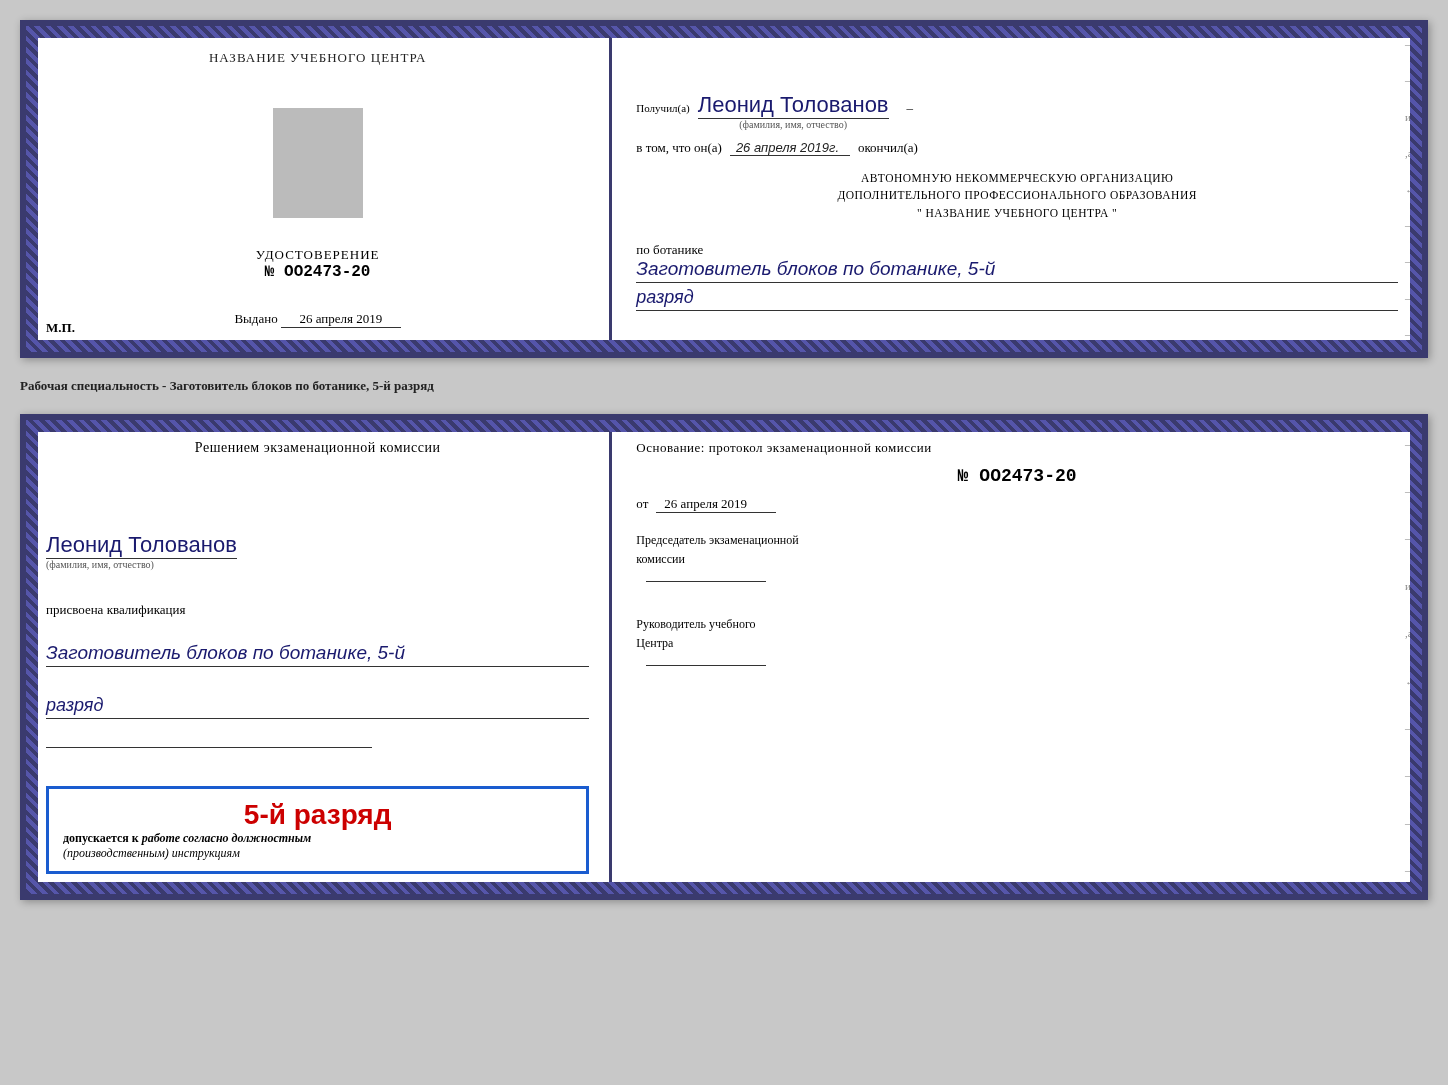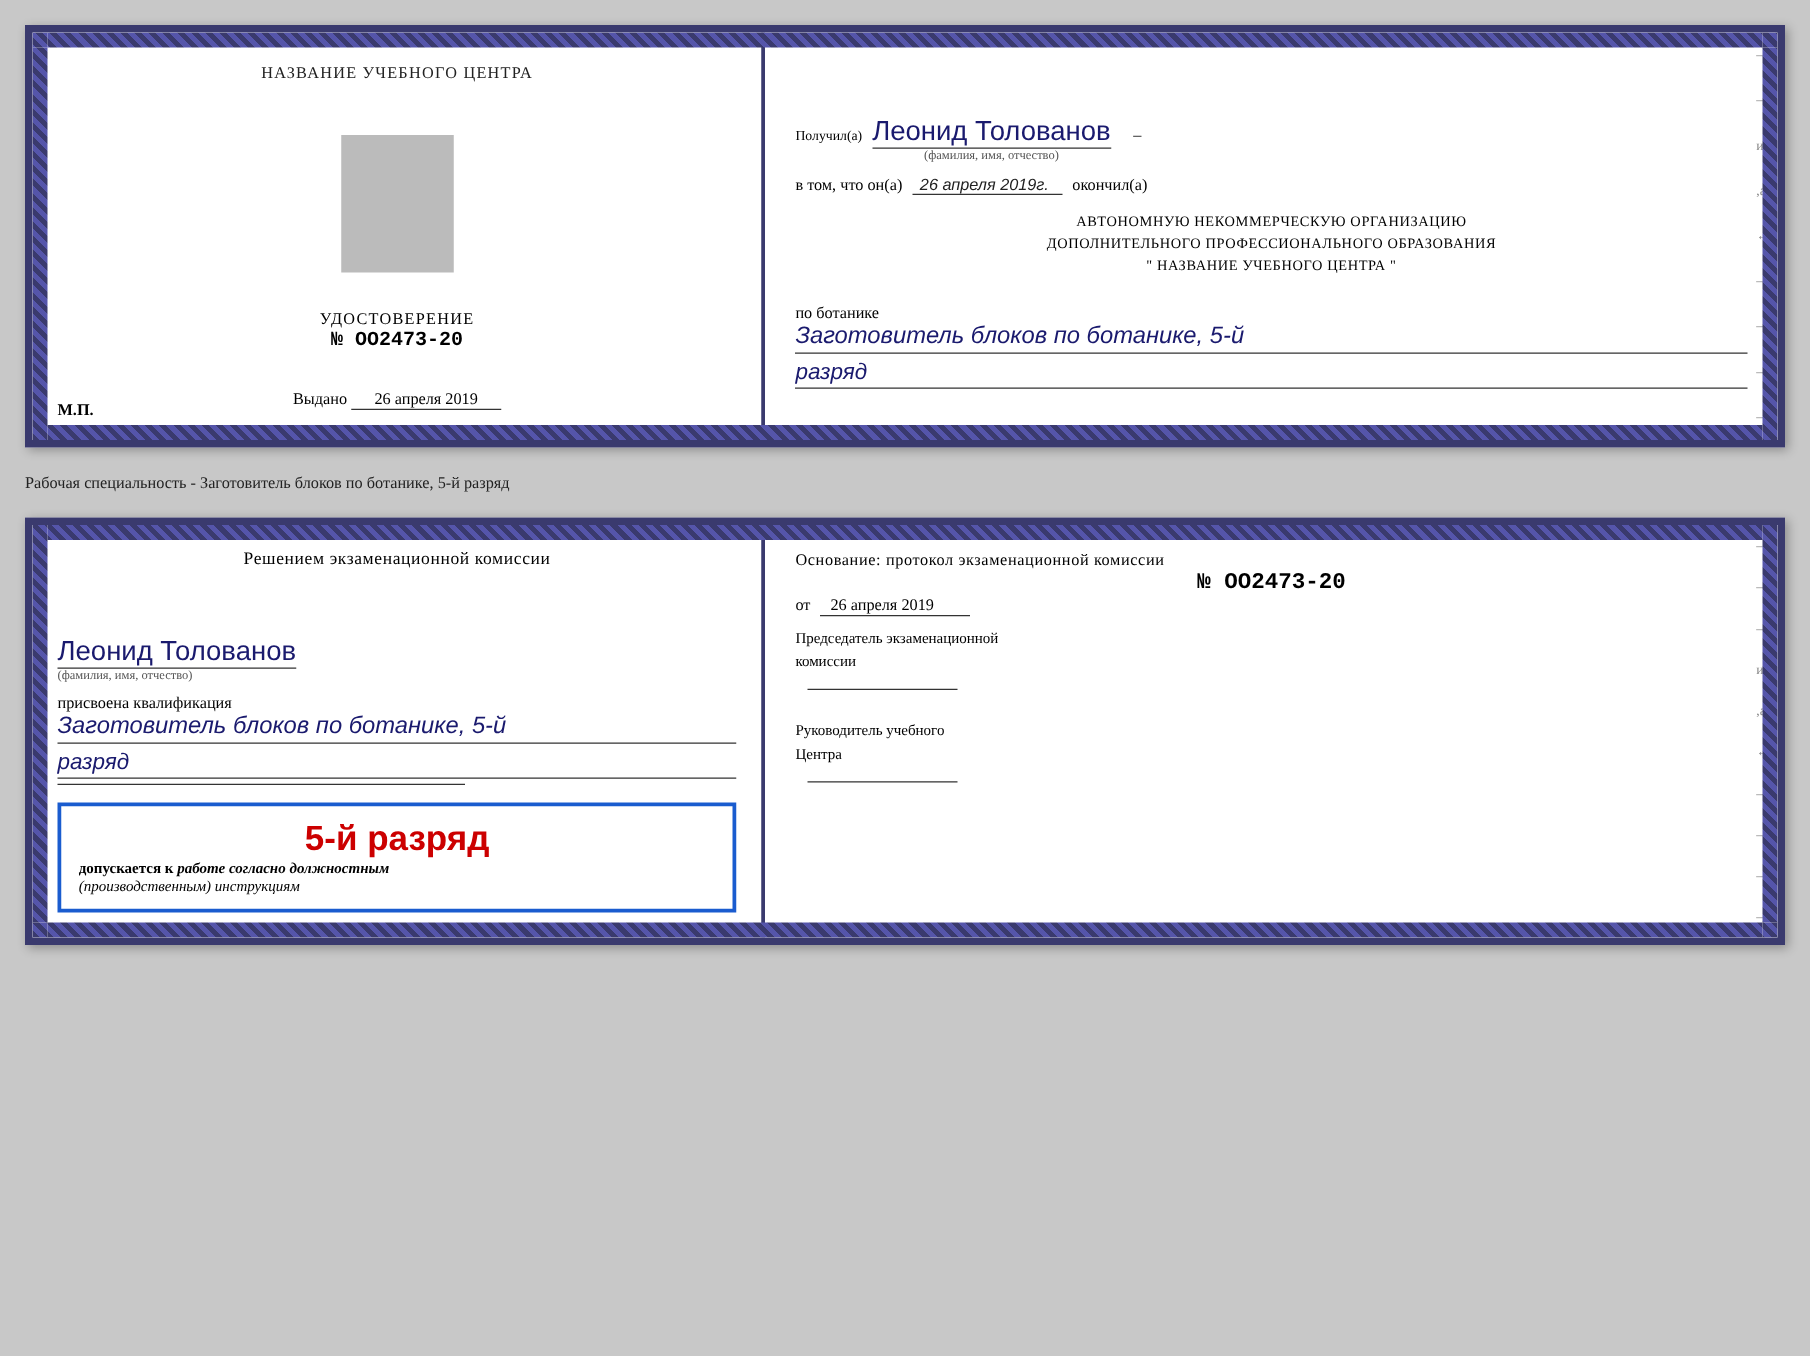--- a/index.html
+++ b/index.html
@@ -157,20 +157,21 @@
       font-style: italic;
       color: #1a1a6e;
       font-size: 18px;
     }
 
     
     .specialty-label {
       font-size: 13px;
       color: #222;
       padding: 4px 0;
+      font-weight: bold;
     }
 
     
     .bottom-document {
       display: flex;
       border: 6px solid #3a3a6e;
       background: #fff;
       box-shadow: 2px 2px 8px rgba(0,0,0,0.3);
       position: relative;
       overflow: hidden;
@@ -189,30 +190,30 @@
       pointer-events: none;
       z-index: 10;
     }
 
     .bottom-left {
       width: 42%;
       border-right: 3px solid #3a3a6e;
       padding: 20px;
       display: flex;
       flex-direction: column;
-      gap: 0;
+      gap: 24px;
       position: relative;
     }
 
     .bottom-right {
       width: 58%;
       padding: 20px 24px;
       display: flex;
       flex-direction: column;
-      gap: 0;
+      gap: 10px;
     }
 
     .qualification-stamp {
       border: 3px solid #1a5ccf;
       padding: 10px 14px;
       margin-top: 10px;
       display: inline-block;
     }
 
     .stamp-rank {

